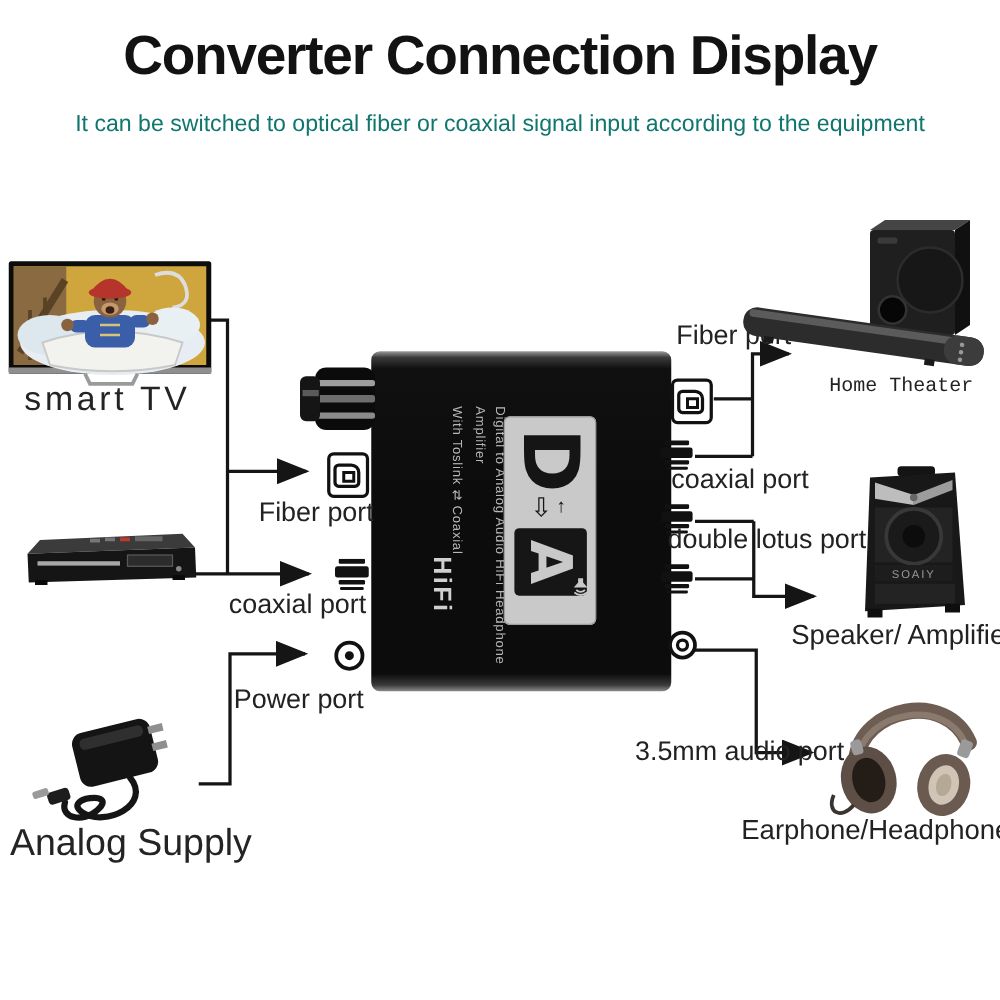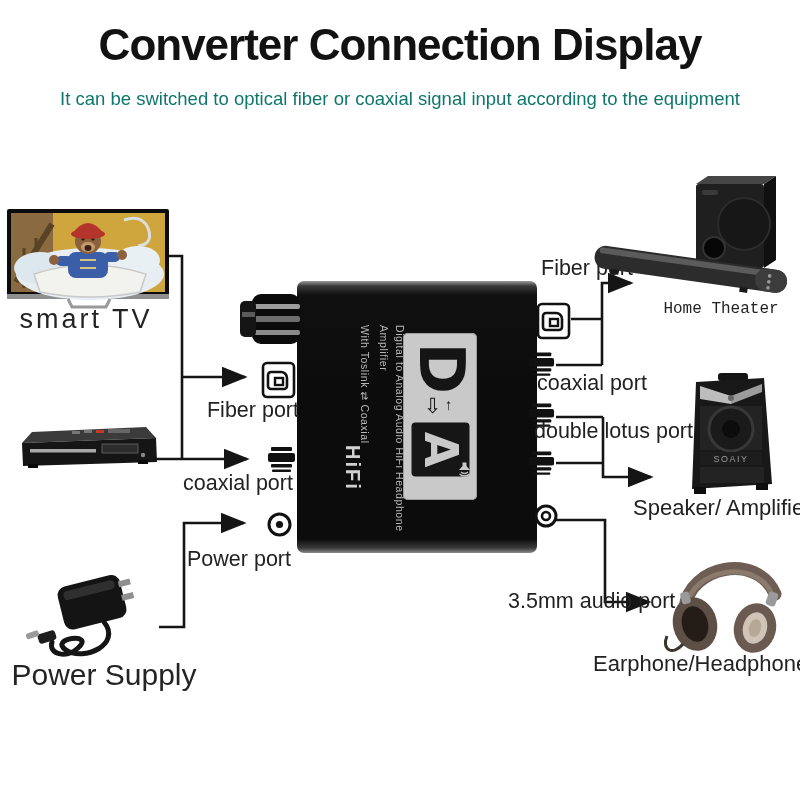--- a/index.html
+++ b/index.html
@@ -130,21 +130,21 @@
     <g transform="rotate(-14 75 32)">
       <rect x="42" y="10" width="64" height="44" rx="9" fill="#141414"></rect>
       <rect x="48" y="15" width="52" height="9" rx="4" fill="#2f2f2f"></rect>
       <rect x="104" y="18" width="12" height="6" fill="#8f8f8f"></rect>
       <rect x="104" y="32" width="12" height="6" fill="#8f8f8f"></rect>
     </g>
     <path d="M86,52 C104,74 66,92 48,80 C30,68 78,62 60,78 C48,89 30,84 34,72" stroke="#151515" stroke-width="5" fill="none" stroke-linecap="round"></path>
     <rect x="20" y="62" width="18" height="10" rx="3" fill="#1d1d1d" transform="rotate(-18 29 67)"></rect>
     <rect x="8" y="62" width="13" height="6" rx="2" fill="#9a9a9a" transform="rotate(-18 14 65)"></rect>
   </svg>
-  <div class="abs lbl dev-lbl center psu-lbl">Power Supply</div>
+  <div class="abs lbl dev-lbl center psu-lbl">Analog Supply</div>
 
   <div class="abs converter">
     <svg class="abs knob" width="60" height="54" viewBox="0 0 60 54">
       <rect x="12" y="2" width="48" height="50" rx="9" fill="#0b0b0b"></rect>
       <rect x="14" y="12" width="46" height="5" rx="2" fill="#9d9d9d"></rect>
       <rect x="14" y="24" width="46" height="6" rx="2" fill="#6d6d6d"></rect>
       <rect x="14" y="38" width="46" height="5" rx="2" fill="#8b8b8b"></rect>
       <rect x="0" y="9" width="16" height="36" rx="5" fill="#151515"></rect>
       <rect x="2" y="20" width="13" height="5" fill="#5a5a5a"></rect>
     </svg>

